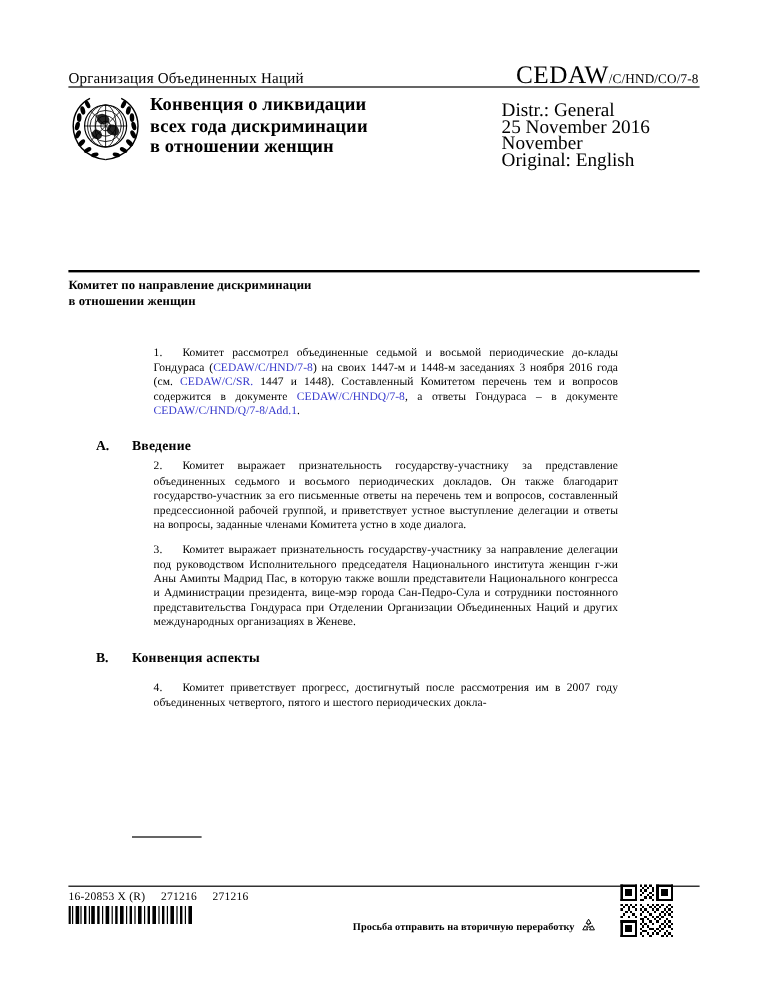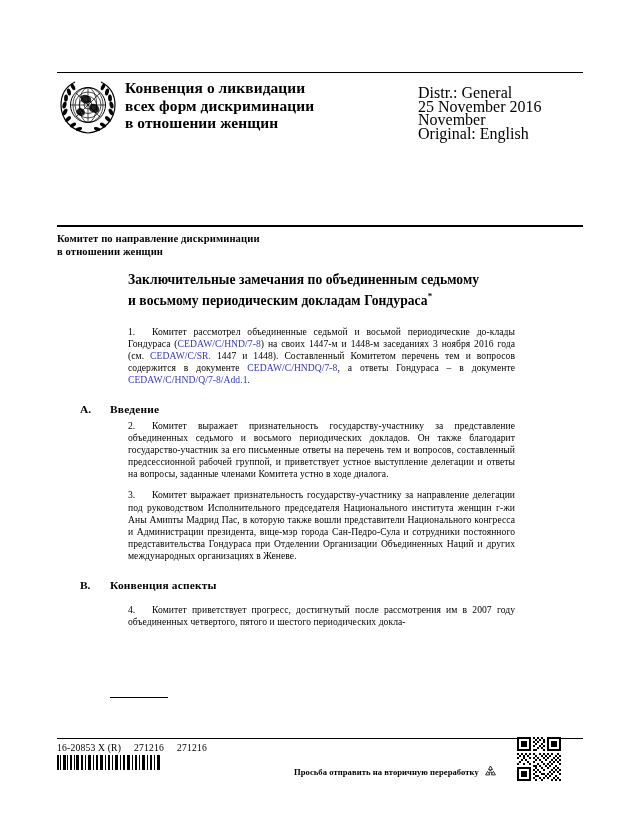--- a/index.html
+++ b/index.html
@@ -284,20 +284,28 @@
     width: 44px;
     height: 44px;
   }
   .qr svg { display:block; }
 </style>
 </head>
 <body>
 
 <div class="page">
 
+  <div class="masthead">
+    <div class="masthead-top">
+      <div class="org-name">Организация Объединенных Наций</div>
+      <div class="symbol">
+        <span class="sym-main">CEDAW</span><span class="sym-suffix">/C/HND/CO/7-8</span>
+      </div>
+    </div>
+  </div>
 
   <div class="rule-thin"></div>
 
   <div class="masthead-body">
 
     <div class="un-emblem">
       <svg width="62" height="58" viewBox="0 0 62 58" aria-hidden="true">
         <g stroke="#000" fill="none" stroke-width="0.9">
 
           <path d="M31 55 C14 53 4 41 4 27 C4 16 10 8 18 4" stroke-width="1.2"></path>
@@ -335,45 +343,41 @@
             <path d="M24 18 q5 -3 9 1 q3 4 -1 6 q-5 2 -8 -2 z"></path>
             <path d="M34 26 q6 -1 8 4 q1 5 -4 5 q-6 -1 -6 -5 z"></path>
             <path d="M22 30 q5 0 6 4 q0 4 -4 4 q-5 -1 -5 -5 z"></path>
           </g>
         </g>
       </svg>
     </div>
 
     <div class="conv-title">
       <div class="line">Конвенция о ликвидации</div>
-      <div class="line">всех форм дискриминации</div>
+      <div class="line">всех года дискриминации</div>
       <div class="line">в отношении женщин</div>
     </div>
 
     <div class="distr">
       <div class="line">Distr.: General</div>
       <div class="line">25 November 2016</div>
       <div class="line">November</div>
       <div class="line">Original: English</div>
     </div>
   </div>
 
   <div class="rule-thick"></div>
 
   <div class="committee">
     <div class="line">Комитет по направление дискриминации</div>
     <div class="line">в отношении женщин</div>
   </div>
 
   <div class="content">
 
-    <h1 class="doc-title">
-      <span>Заключительные замечания по объединенным седьмому</span><br>
-      <span>и восьмому периодическим докладам Гондураса</span><sup>*</sup>
-    </h1>
 
     <p class="para p1">
       <span class="num">1.</span><span id="p1-body">Комитет рассмотрел объединенные седьмой и восьмой периодические до-клады Гондураса (<span class="lnk">CEDAW/C/HND/7-8</span>) на своих 1447-м и 1448-м заседаниях 3 ноября 2016 года (см. <span class="lnk">CEDAW/C/SR.</span> 1447 и 1448). Составленный Комитетом перечень тем и вопросов содержится в документе <span class="lnk">CEDAW/C/HNDQ/7-8</span>, а ответы Гондураса – в документе <span class="lnk">CEDAW/C/HND/Q/7-8/Add.1</span>.</span>
     </p>
 
     <div class="section-head">
       <span class="letter">A.</span>
       <span class="heading-text">Введение</span>
     </div>
 

